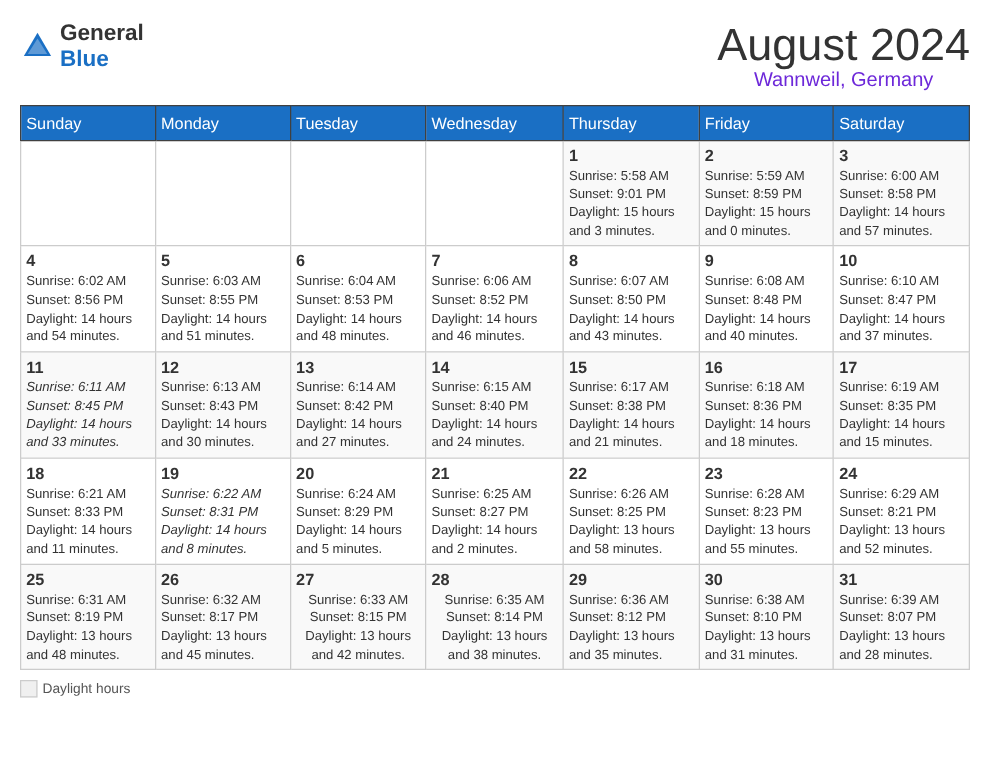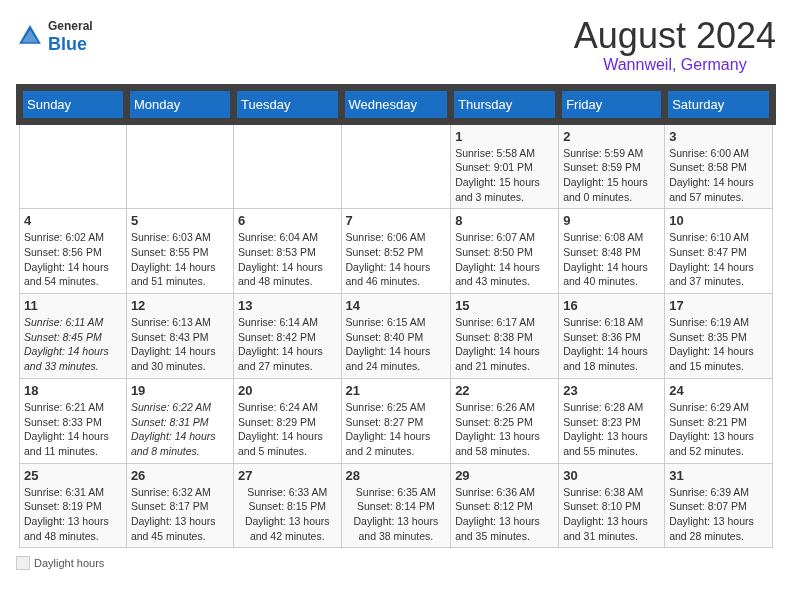--- a/index.html
+++ b/index.html
@@ -15,21 +15,21 @@
       justify-content: space-between;
       align-items: flex-start;
       margin-bottom: 10px;
     }
     .logo {
       display: flex;
       align-items: center;
       gap: 4px;
     }
     .logo-text-general {
-      font-size: 12px;
+      font-size: 18px;
       font-weight: bold;
       color: #333;
     }
     .logo-text-blue {
       font-size: 18px;
       font-weight: bold;
       color: #1a6fc4;
     }
     .logo-icon {
       width: 28px;
@@ -53,21 +53,21 @@
       border-collapse: collapse;
       font-size: 11px;
     }
     thead tr th {
       background-color: #1a6fc4;
       color: #fff;
       padding: 6px 4px;
       text-align: left;
       font-size: 13px;
       font-weight: normal;
-      border: 7px solid #404040;
+      border: 1px solid #404040;
     }
     tbody tr td {
       border: 1px solid #ccc;
       vertical-align: top;
       padding: 4px;
       width: 113px;
       min-height: 80px;
       background: #fff;
     }
     tbody tr:nth-child(odd) td {

